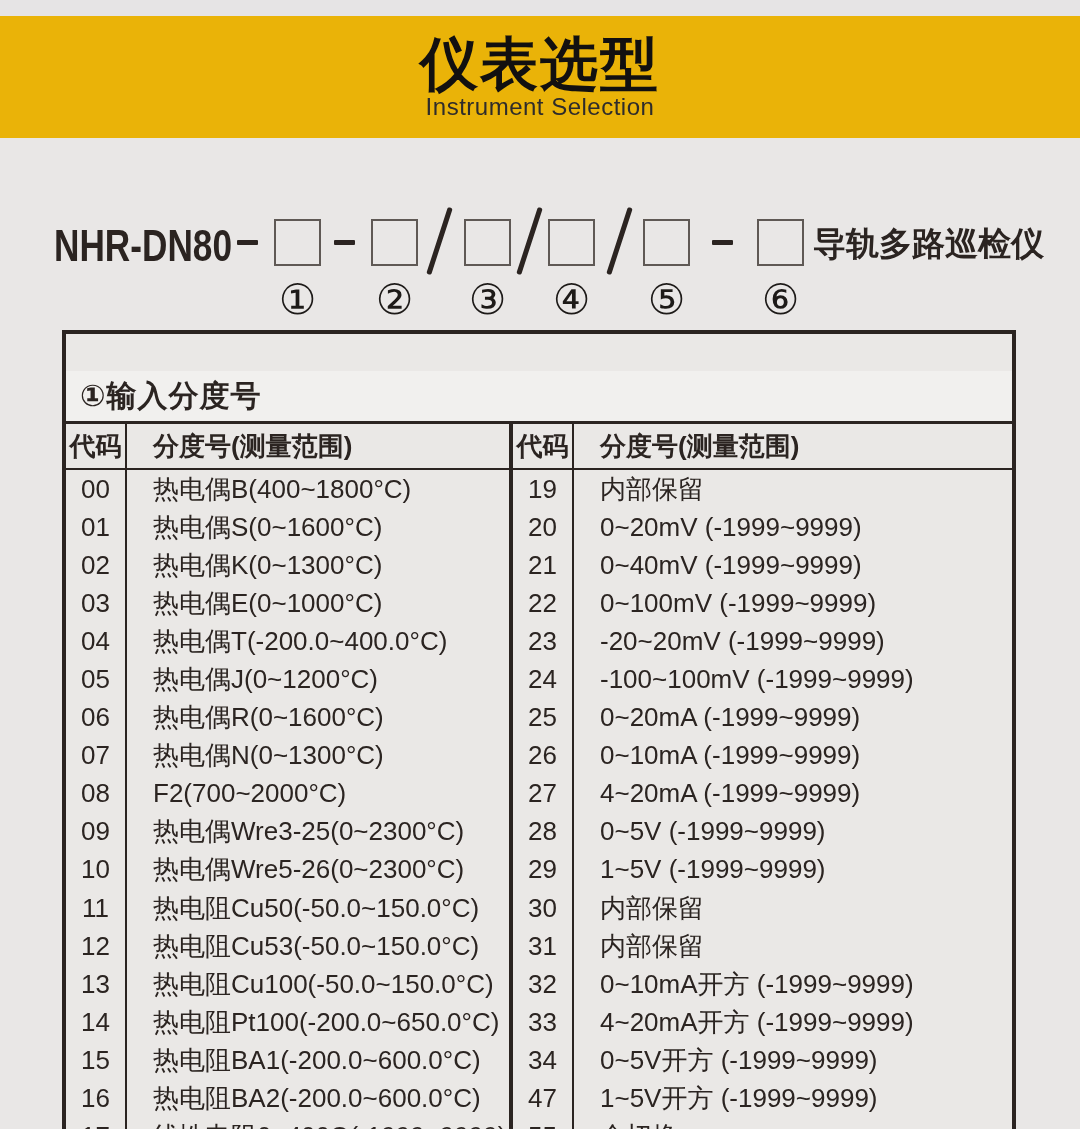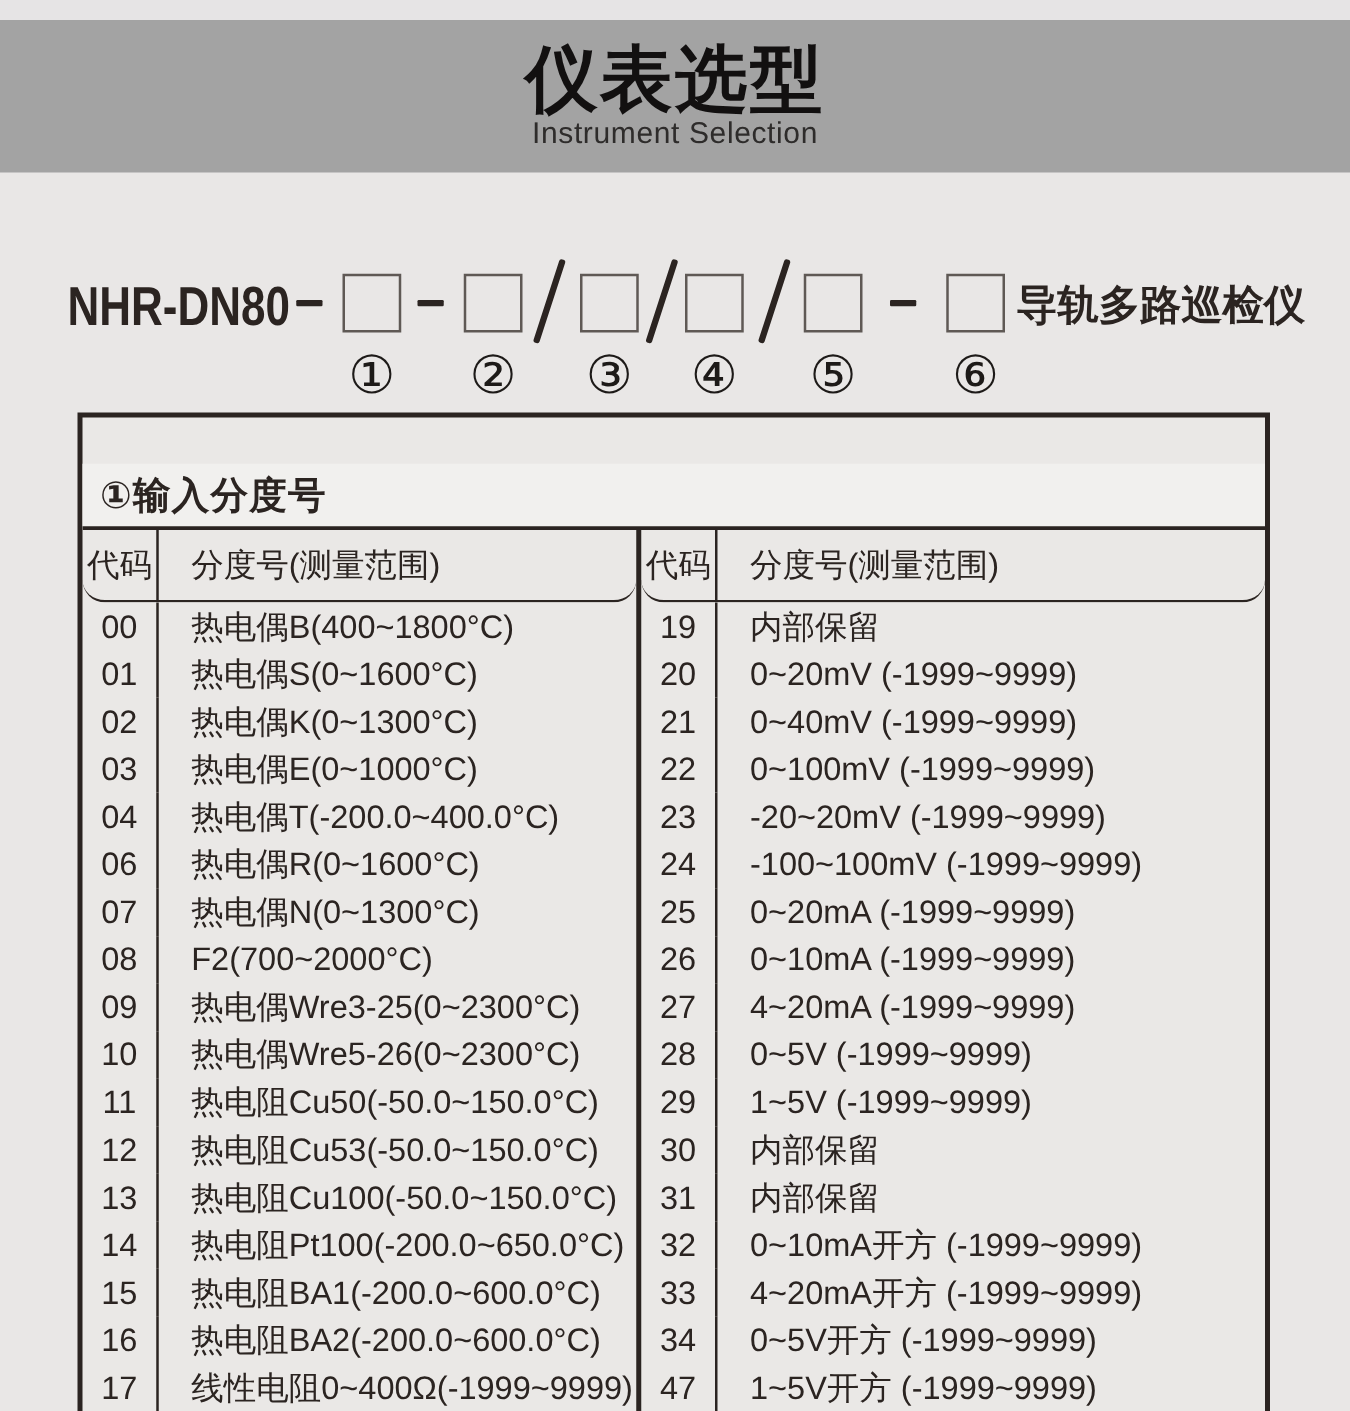--- a/index.html
+++ b/index.html
@@ -10,21 +10,21 @@
     background:#e9e7e6;
     overflow:hidden;
     font-family:"Liberation Sans","DejaVu Sans",sans-serif;
     color:#2b2421;
   }
 
   
   .topstrip { position:absolute; left:0; top:0; width:1080px; height:16px; background:#e6e4e5; }
   .banner {
     position:absolute; left:0; top:16px; width:1080px; height:122px;
-    background:#a3a3a3; text-align:center;
+    background:#eab308; text-align:center;
   }
   .banner-title {
     padding-top:18px;
     font-size:58px; font-weight:700; line-height:60px;
     letter-spacing:2px; color:#121010;
   }
   .banner-sub {
     font-size:24px; line-height:26px; color:#2e2c2b; letter-spacing:0.5px;
   }
 
@@ -73,23 +73,23 @@
     border-bottom:3px solid #2b2421;
     display:flex; align-items:center;
     padding-left:14px;
     font-size:30px; font-weight:700; letter-spacing:1px;margin-top:37px;
   }
   .t-grid { display:flex; align-items:stretch; }
   .half { display:flex; flex-direction:column; }
   .half.left { width:447px; border-right:4px solid #2b2421; }
   .half.right { flex:1; }
   .t-header {
-    display:flex; height:58px;
+    display:flex; height:46px;
     border-bottom:2px solid #2b2421;
-    font-size:26px; font-weight:400;border-radius:18px;
+    font-size:26px; font-weight:700;
   }
   .t-header .cell, .trow .cell { display:flex; align-items:center; }
   .cell.code {
     width:61px; flex:0 0 61px;
     border-right:2px solid #2b2421;
     justify-content:center; text-align:center;
   }
   .half.right .cell.code { width:61px; flex:0 0 61px; }
   .cell.desc { flex:1; padding-left:26px; white-space:nowrap; overflow:hidden; }
   .trow { display:flex; height:38.1px; font-size:26px; font-weight:500; }
@@ -156,20 +156,24 @@
           <div class="trow">
             <div class="cell code">03</div>
             <div class="cell desc">热电偶E(0~1000°C)</div>
           </div>
 
           <div class="trow">
             <div class="cell code">04</div>
             <div class="cell desc">热电偶T(-200.0~400.0°C)</div>
           </div>
 
+          <div class="trow">
+            <div class="cell code">05</div>
+            <div class="cell desc">热电偶J(0~1200°C)</div>
+          </div>
 
           <div class="trow">
             <div class="cell code">06</div>
             <div class="cell desc">热电偶R(0~1600°C)</div>
           </div>
 
           <div class="trow">
             <div class="cell code">07</div>
             <div class="cell desc">热电偶N(0~1300°C)</div>
           </div>

